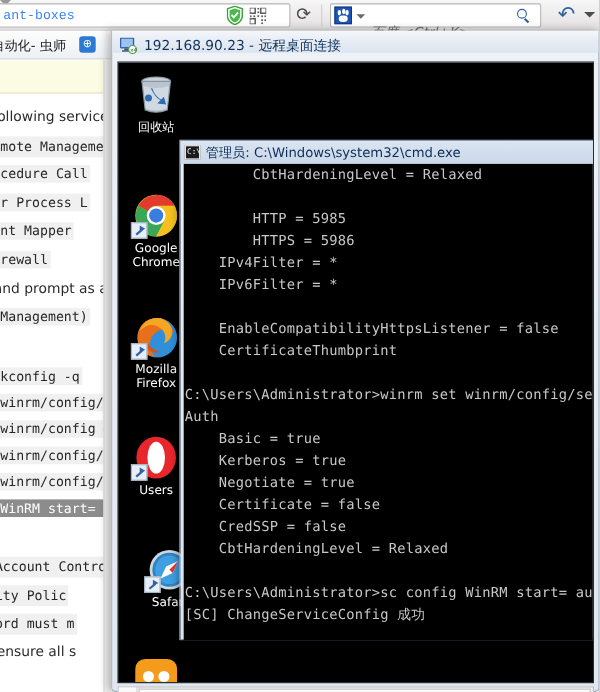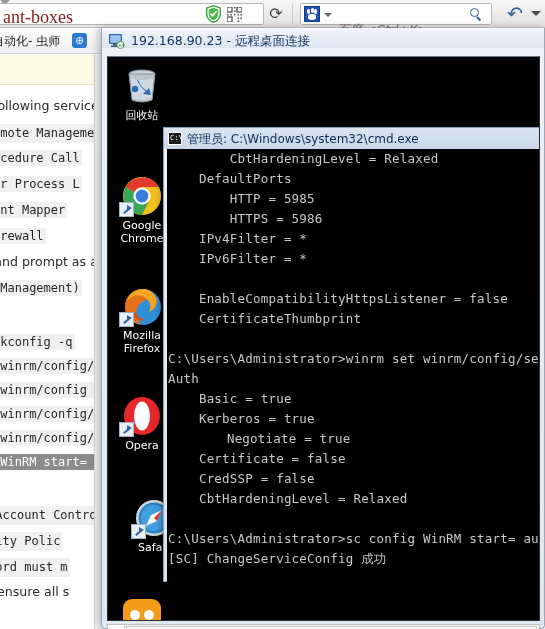--- a/index.html
+++ b/index.html
@@ -31,24 +31,24 @@
     left: -14px; top: 3px;
     width: 278px; height: 22px;
     background: #ffffff;
     border: 1px solid #b7b7b7;
     border-radius: 2px;
     box-sizing: border-box;
   }
   .url-text {
     position: absolute;
     left: 16px; top: 3px;
-    font-size: 18px;
-    color: #7f1d1d;
+    font-size: 12px;
+    color: #3b82f6;
     white-space: nowrap;
-    font-family: Liberation Serif, serif;
+    font-family: Liberation Mono, monospace;
   }
   .tb-icon {
     position: absolute;
     top: 5px;
     width: 18px; height: 18px;
   }
   .shield {
     left: 206px; top: 5px;
     width: 15px; height: 18px;
   }
@@ -569,21 +569,21 @@
       </div>
 
       <div class="desk-icon" style="left:4px; top:338px;">
         <div class="glyph">
           <svg width="42" height="42" viewBox="0 0 42 42">
             <ellipse cx="21" cy="21" rx="18" ry="19" fill="#e8272c"></ellipse>
             <ellipse cx="21" cy="21" rx="8" ry="14.5" fill="#ffffff"></ellipse>
           </svg>
           <span class="shortcut-badge"></span>
         </div>
-        <span>Opera</span>
+        <span>Users</span>
       </div>
 
       <div class="desk-icon" style="left:16px; top:440px;">
         <div class="glyph">
           <svg width="42" height="42" viewBox="0 0 42 42">
             <circle cx="21" cy="21" r="18" fill="#cfd6dc"></circle>
             <circle cx="21" cy="21" r="15.5" fill="#2e84c8"></circle>
             <circle cx="21" cy="21" r="13" fill="#3f9fe0"></circle>
             <path d="M29 13 L18 18 L13 29 L24 24 Z" fill="#ffffff"></path>
             <path d="M29 13 L21 21 L24 24 Z" fill="#e8352e"></path>
@@ -603,33 +603,32 @@
         </div>
       </div>
 
       <div class="cmd-window">
         <div class="cmd-titlebar">
           <span class="cmd-icon">C:\</span>
           <span class="cmd-title-text">管理员: C:\Windows\system32\cmd.exe</span>
         </div>
         <div class="cmd-console">
           <div class="cmd-line" style="top:2px;">        CbtHardeningLevel = Relaxed</div>
-          <div class="cmd-line" style="top:22px;">    DefaultPorts</div>
           <div class="cmd-line" style="top:42px;text-align:center;">        HTTP = 5985</div>
           <div class="cmd-line" style="top:62px;">        HTTPS = 5986</div>
           <div class="cmd-line" style="top:82px;">    IPv4Filter = *</div>
           <div class="cmd-line" style="top:102px;">    IPv6Filter = *</div>
           <div class="cmd-line" style="top:142px;">    EnableCompatibilityHttpsListener = false</div>
           <div class="cmd-line" style="top:162px;">    CertificateThumbprint</div>
           <div class="cmd-line" style="top:182px;"></div>
           <div class="cmd-line" style="top:202px;">C:\Users\Administrator&gt;winrm set winrm/config/ser</div>
           <div class="cmd-line" style="top:222px;">Auth</div>
           <div class="cmd-line" style="top:242px;">    Basic = true</div>
           <div class="cmd-line" style="top:262px;">    Kerberos = true</div>
-          <div class="cmd-line" style="top:282px;padding-left:28px;">    Negotiate = true</div>
+          <div class="cmd-line" style="top:282px;">    Negotiate = true</div>
           <div class="cmd-line" style="top:302px;">    Certificate = false</div>
           <div class="cmd-line" style="top:322px;">    CredSSP = false</div>
           <div class="cmd-line" style="top:342px;">    CbtHardeningLevel = Relaxed</div>
           <div class="cmd-line" style="top:362px;"></div>
           <div class="cmd-line" style="top:382px;">C:\Users\Administrator&gt;sc config WinRM start= aut</div>
           <div class="cmd-line" style="top:402px;">[SC] ChangeServiceConfig 成功</div>
           <div class="cmd-line" style="top:422px;"></div>
 
         </div>
       </div>

